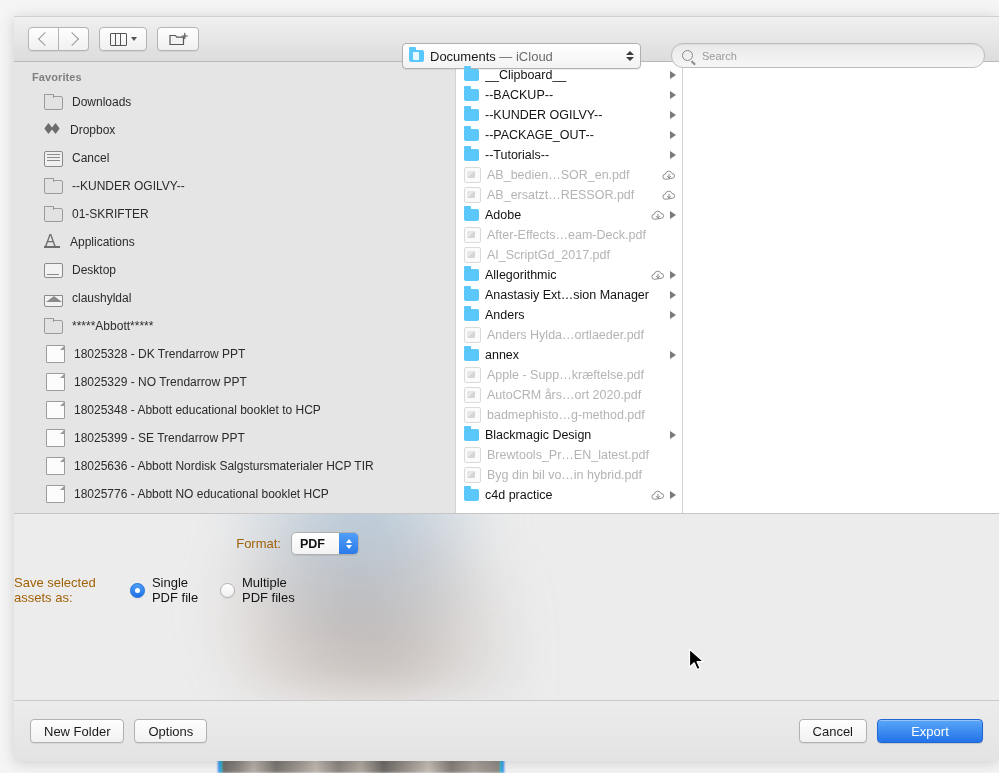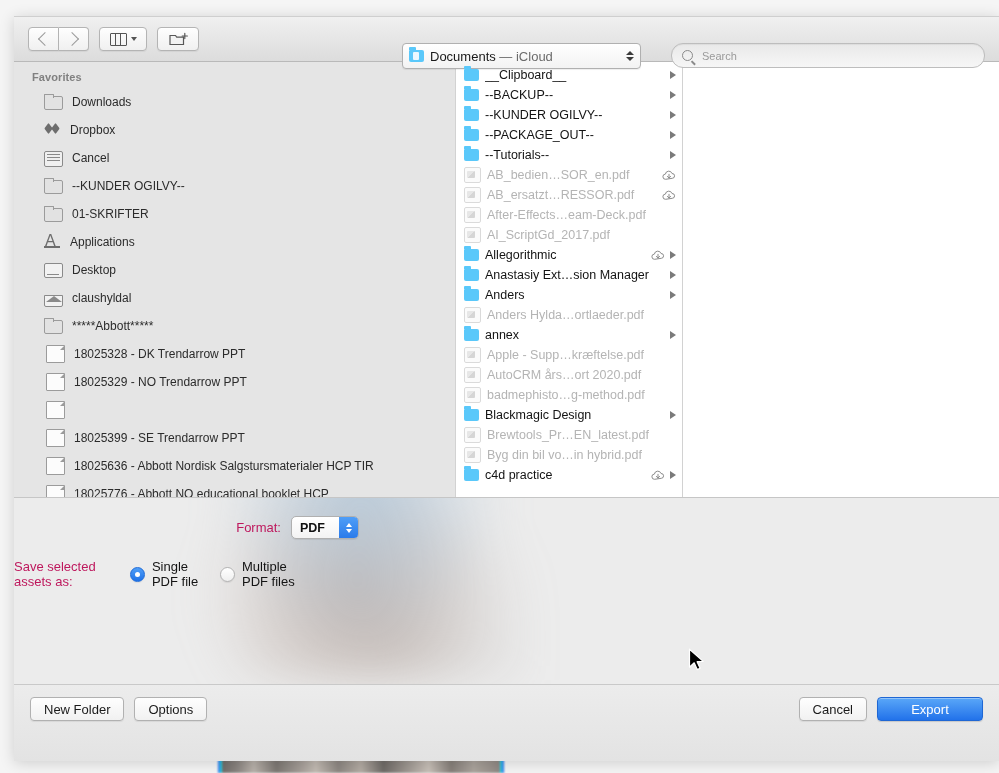--- a/index.html
+++ b/index.html
@@ -254,21 +254,21 @@
     background:
       radial-gradient(ellipse at 50% 22%, rgba(150,185,215,.55) 0%, rgba(150,185,215,0) 62%),
       radial-gradient(ellipse at 46% 66%, rgba(176,152,140,.45) 0%, rgba(176,152,140,0) 60%),
       radial-gradient(ellipse at 58% 85%, rgba(150,138,132,.30) 0%, rgba(150,138,132,0) 60%);
     filter: blur(20px);
     pointer-events: none;
   }
   .optrow {
     position: absolute; display: flex; align-items: center;
   }
-  .optrow .lab { font-size: 13px; color: #be185d; }
+  .optrow .lab { font-size: 13px; color: #a16207; }
   #format-row { left: 0; top: 18px; width: 345px; justify-content: flex-end; }
   .formatpopup {
     margin-left: 10px;
     height: 21px; width: 66px;
     display: flex; align-items: center;
     background: linear-gradient(#ffffff,#f3f3f3);
     border: 1px solid #b0b0b0; border-radius: 5px;
     box-shadow: 0 1px 1px rgba(0,0,0,.07);
     cursor: default; overflow: hidden;
   }
@@ -294,22 +294,22 @@
   .radio.on { background: linear-gradient(#4f9ef7,#1f72e8); border-color: #1e6bd8; }
   .radio.on:after { content:""; position:absolute; left:4px; top:4px; width:5px; height:5px;
                     border-radius:50%; background:#fff; }
   .radio-opt .rl { font-size: 13px; color: #141414; margin-left: 7px; }
 
   
   .bottombar {
     flex: 0 0 auto; height: 52px;
     background: linear-gradient(#ececec,#e3e3e3);
     border-top: 1px solid #c9c9c9;
-    display: flex; align-items: flex-start;
-    padding: 12px 16px;
+    display: flex; align-items: center;
+    padding: 4px 16px;
   }
   .btn {
     height: 22px; padding: 0 13px;
     font-size: 13px; color: #1a1a1a;
     background: linear-gradient(#fefefe,#f1f1f1);
     border: 1px solid #b1b1b1; border-radius: 4px;
     box-shadow: 0 1px 1px rgba(0,0,0,.07);
     display: flex; align-items: center; justify-content: center;
     cursor: default; white-space: nowrap;
   }
@@ -419,20 +419,21 @@
           <div class="sb-item">
             <span class="sb-ico ic-doc"></span>
             <span class="lbl">18025328 - DK Trendarrow PPT</span>
           </div>
           <div class="sb-item">
             <span class="sb-ico ic-doc"></span>
             <span class="lbl">18025329 - NO Trendarrow PPT</span>
           </div>
           <div class="sb-item">
             <span class="sb-ico ic-doc"></span>
+            <span class="lbl">18025348 - Abbott educational booklet to HCP</span>
           </div>
           <div class="sb-item">
             <span class="sb-ico ic-doc"></span>
             <span class="lbl">18025399 - SE Trendarrow PPT</span>
           </div>
           <div class="sb-item">
             <span class="sb-ico ic-doc"></span>
             <span class="lbl">18025636 - Abbott Nordisk Salgstursmaterialer HCP TIR</span>
           </div>
           <div class="sb-item">
@@ -485,20 +486,31 @@
           </div>
           <div class="frow dimmed">
             <span class="ficon pdf"></span>
             <span class="fname">AB_ersatzt…RESSOR.pdf</span>
             <span class="cloud">
               <svg width="14" height="11" viewBox="0 0 14 11">
                 <path d="M3.6 9.3a2.6 2.6 0 0 1-.2-5.2 3.4 3.4 0 0 1 6.6-.6 2.4 2.4 0 0 1 .3 4.8z" fill="none" stroke="#8c8c8c" stroke-width="1"></path>
                 <path d="M7 4.3v3.6M5.4 6.4 7 8.1l1.6-1.7" fill="none" stroke="#8c8c8c" stroke-width="1" stroke-linecap="round" stroke-linejoin="round"></path>
               </svg>
             </span>
+          </div>
+          <div class="frow">
+            <span class="ficon blue"></span>
+            <span class="fname">Adobe</span>
+            <span class="cloud">
+              <svg width="14" height="11" viewBox="0 0 14 11">
+                <path d="M3.6 9.3a2.6 2.6 0 0 1-.2-5.2 3.4 3.4 0 0 1 6.6-.6 2.4 2.4 0 0 1 .3 4.8z" fill="none" stroke="#8c8c8c" stroke-width="1"></path>
+                <path d="M7 4.3v3.6M5.4 6.4 7 8.1l1.6-1.7" fill="none" stroke="#8c8c8c" stroke-width="1" stroke-linecap="round" stroke-linejoin="round"></path>
+              </svg>
+            </span>
+            <span class="disc"></span>
           </div>
           <div class="frow dimmed">
             <span class="ficon pdf"></span>
             <span class="fname">After-Effects…eam-Deck.pdf</span>
           </div>
           <div class="frow dimmed">
             <span class="ficon pdf"></span>
             <span class="fname">AI_ScriptGd_2017.pdf</span>
           </div>
           <div class="frow">

